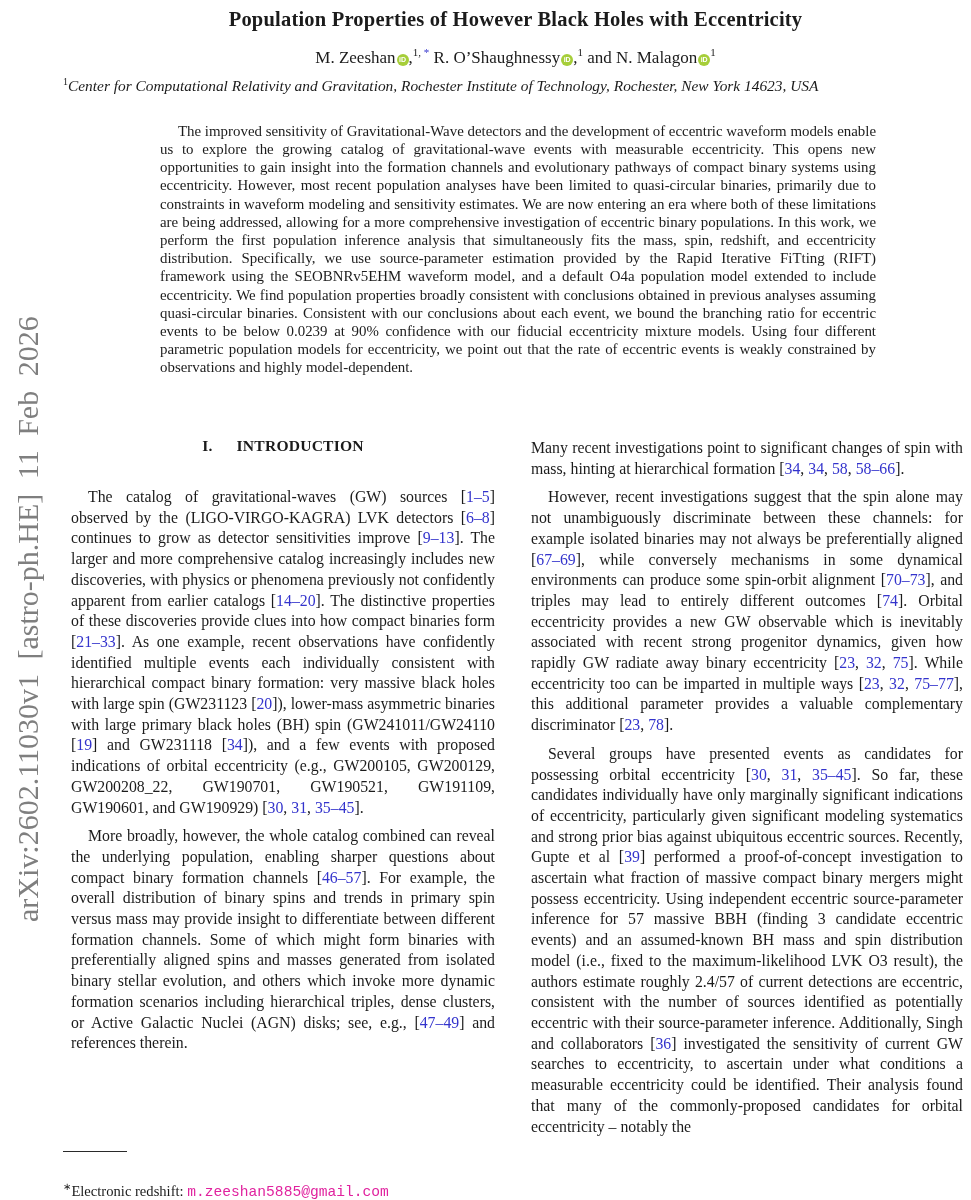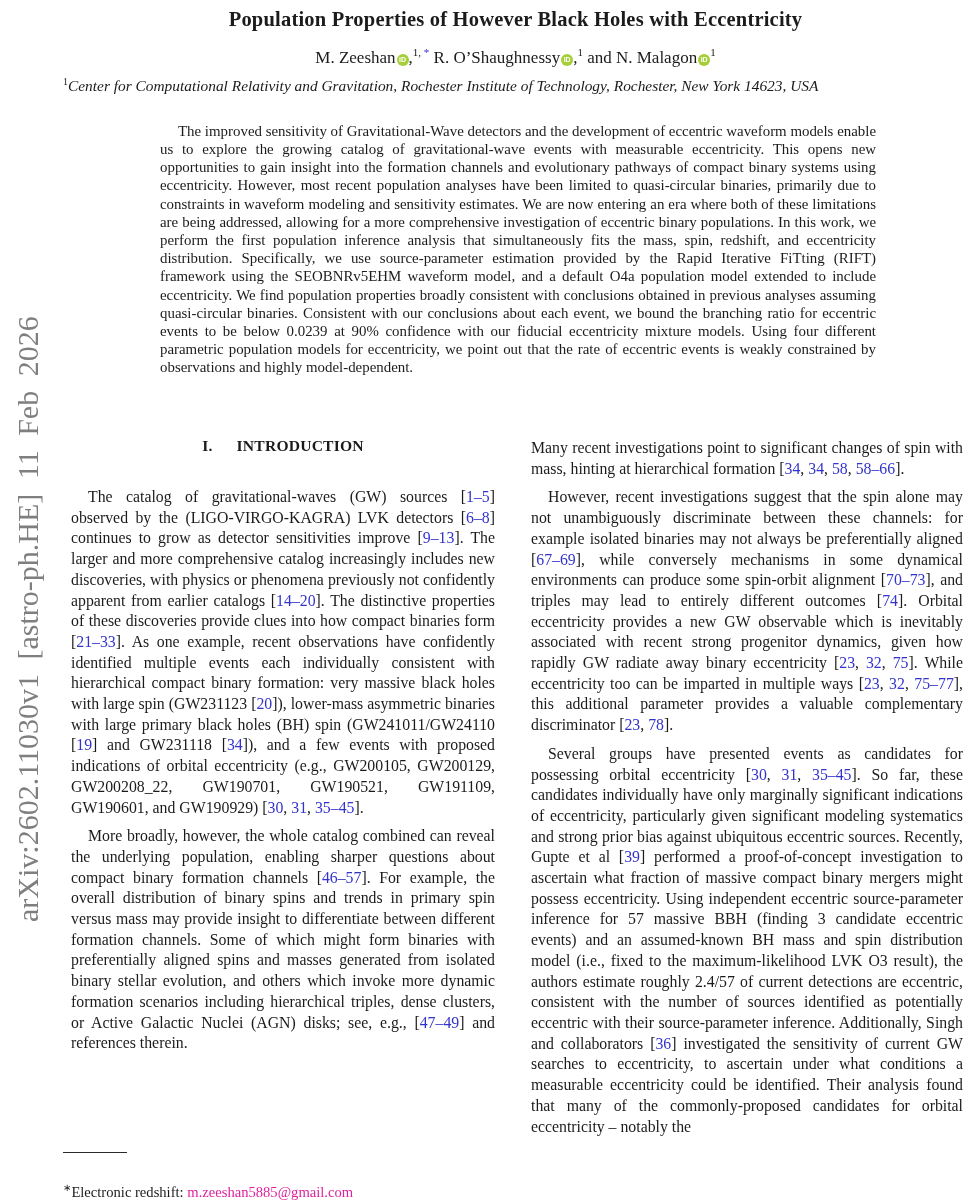--- a/index.html
+++ b/index.html
@@ -43,21 +43,21 @@
     text-align:center;font-weight:bold;font-size:15.6px;margin:7px 0 32px 0;letter-spacing:.2px;
   }
   .sec-num{margin-right:24px;}
   .para{margin:8px;text-align:justify;font-size:15.8px;line-height:20.7px;}
   .para.indent{text-indent:17px;}
   .cite{color:var(--cite,#3333cc);}
   .footnote{position:absolute;left:0;bottom:0;width:100%;background:#fff;}
   .footnote-rule{width:64px;border-top:1.5px solid #2a2a2a;margin-bottom:26px;}
   .footnote-text{font-size:14.6px;line-height:18px;padding-bottom:7px;}
   .footnote-text sup{font-size:10px;}
-  .email{color:var(--email,#e0219e);text-decoration:none;cursor:pointer;}
+  .email{color:var(--email,#e0219e);text-decoration:none;cursor:pointer;font-family:Liberation Mono, monospace;}
 </style>
 </head>
 <body>
 
 <div class="page" style="--cite: #3333CC; --email: #E0219E; --orcid: #A6CE39; --stamp: #7F7F7F;">
 
   <div class="arxiv-stamp">arXiv:2602.11030v1 [astro-ph.HE] 11 Feb 2026</div>
 
   <div class="content">
 

